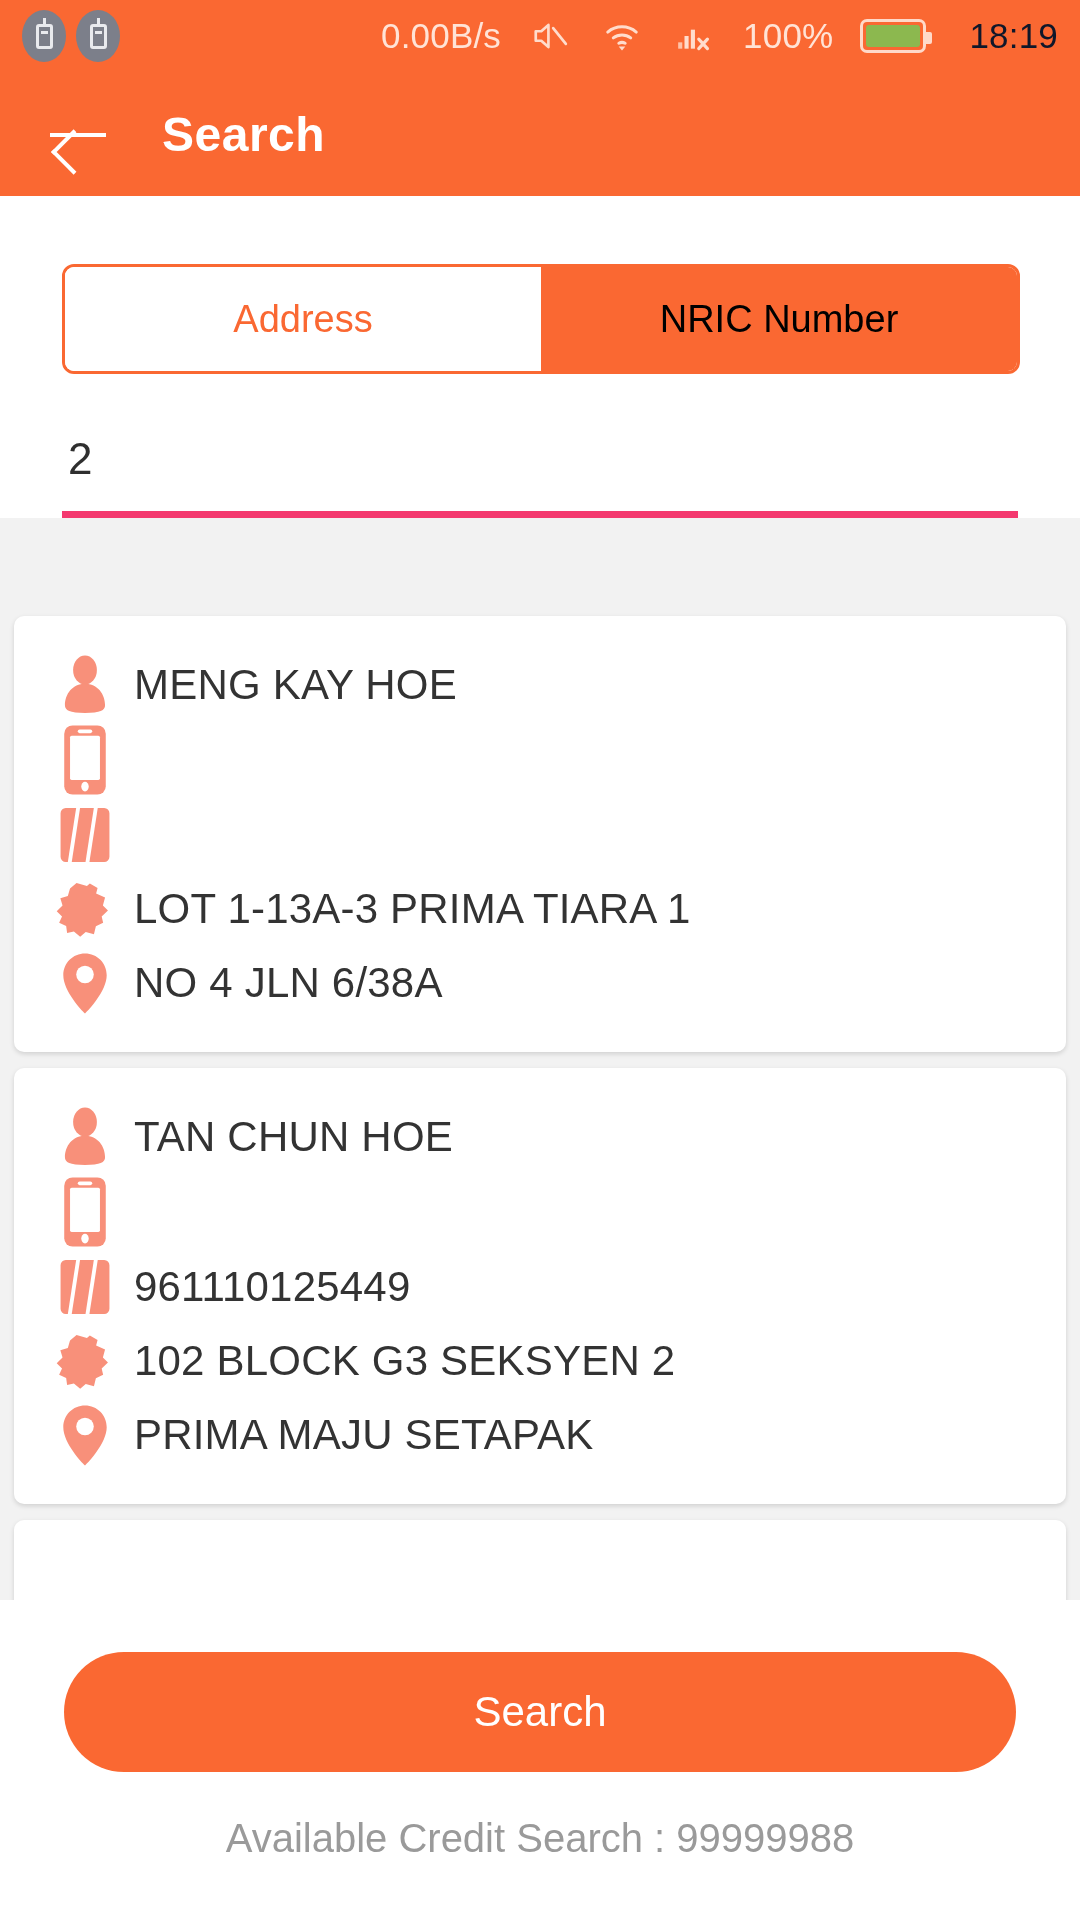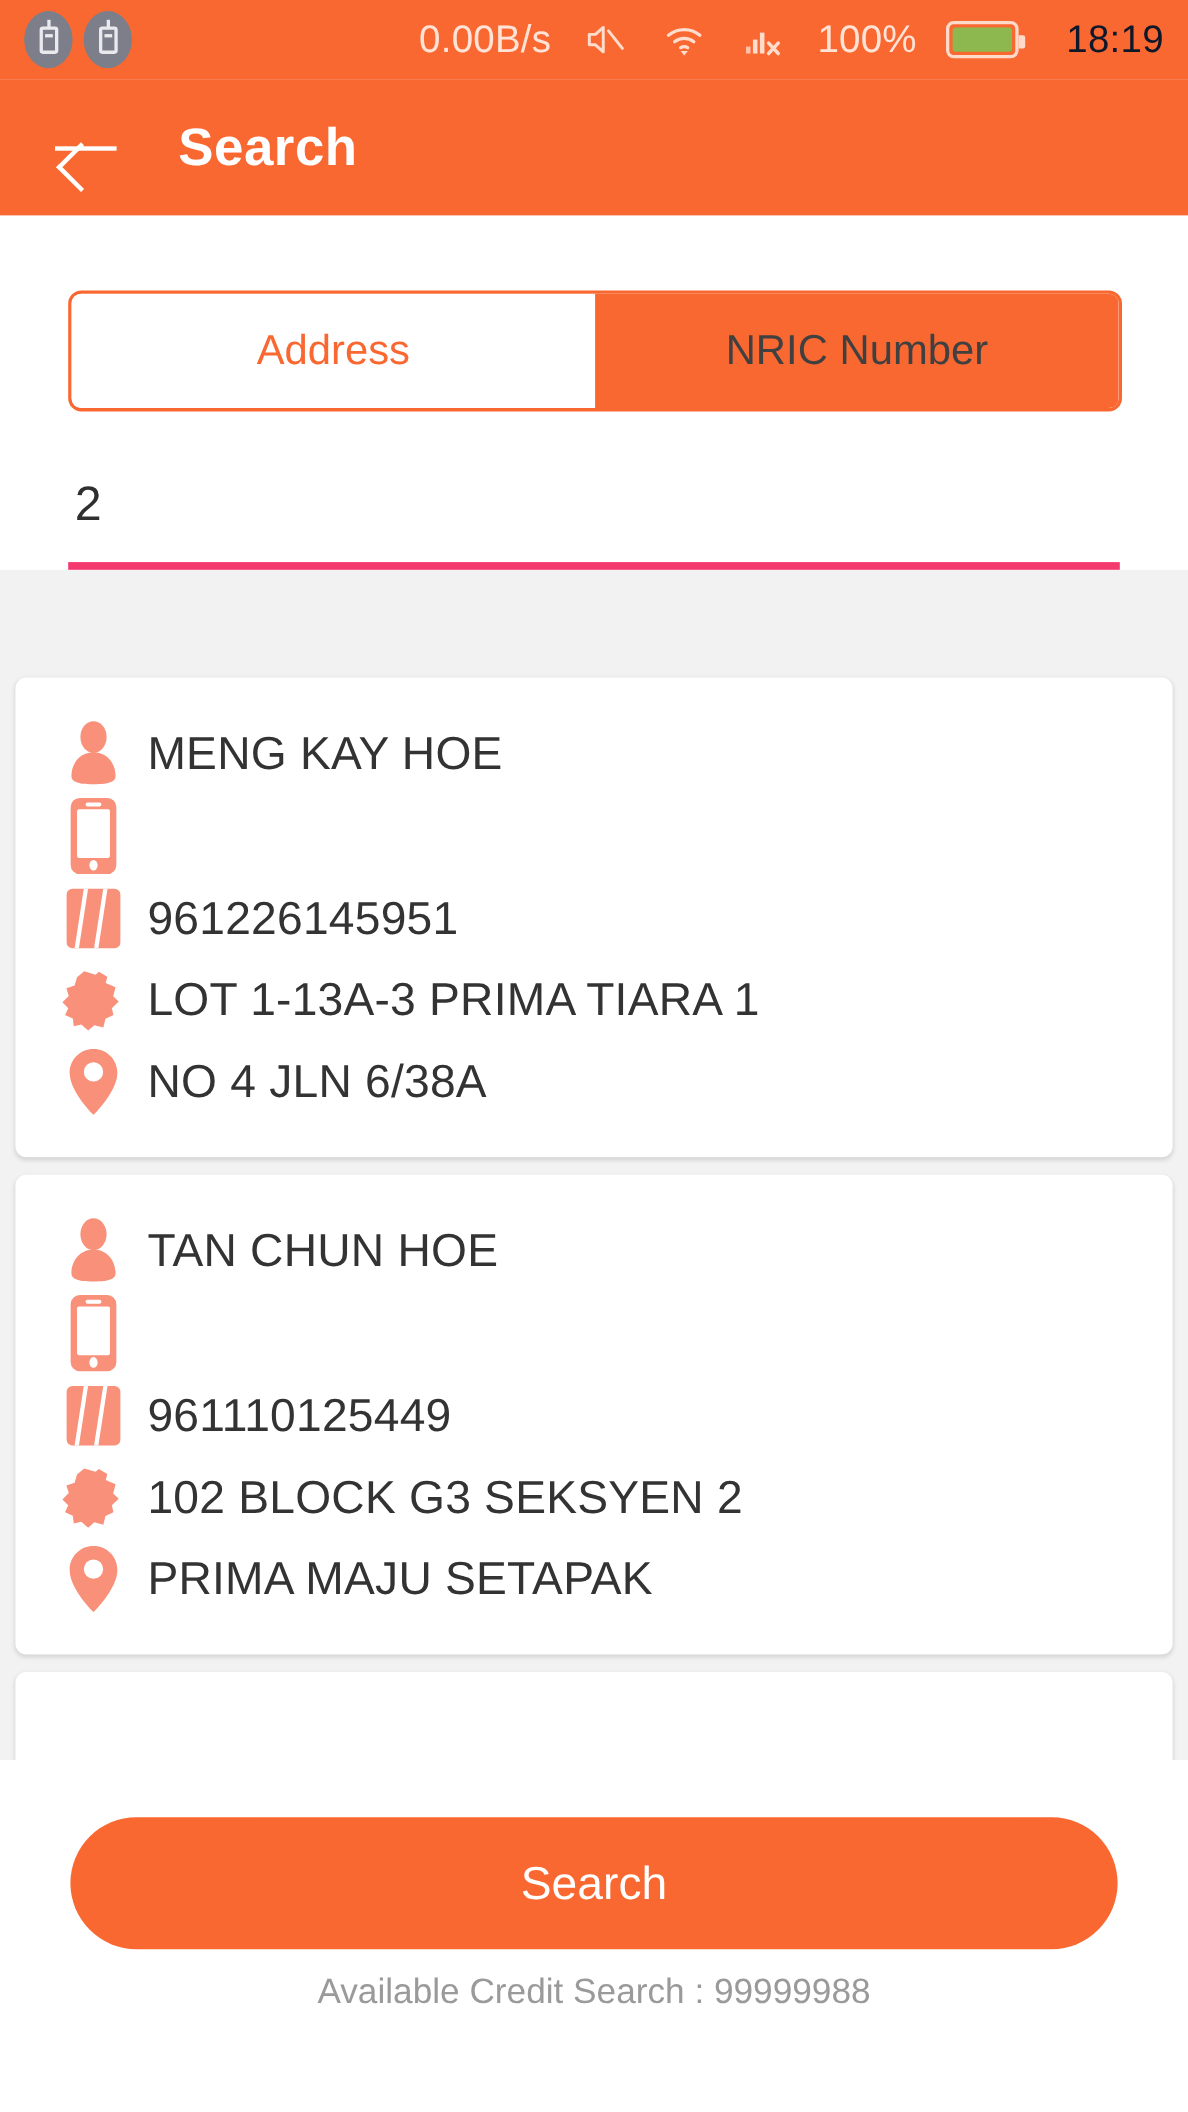--- a/index.html
+++ b/index.html
@@ -56,21 +56,21 @@
 
   .segmented{
     margin:52px 60px 0 62px; height:110px;
     border:3px solid #FA6832; border-radius:12px; display:flex; overflow:hidden;
   }
   .seg{
     flex:1; display:flex; align-items:center; justify-content:center;
     font-size:38px; cursor:pointer; user-select:none;
   }
   .seg.inactive{ background:#fff; color:#FA6832; }
-  .seg.active{ background:#FA6832; color:#404040; }
+  .seg.active{ background:#FA6832; color:#000000; }
 
   .search-field{
     margin:60px 62px 0 62px; position:relative; height:84px;
   }
   .search-input{
     width:100%; border:none; outline:none; background:transparent;
     font-family:"Liberation Sans", sans-serif;
     font-size:44px; color:#2f2f2f; padding:0 0 14px 6px;
   }
   .search-underline{
@@ -105,21 +105,21 @@
     position:absolute; left:0; right:0; bottom:0; height:320px;
     background:#fff; display:flex; flex-direction:column; align-items:center;
     padding-top:52px;
   }
   .search-button{
     width:952px; height:120px; background:#FA6832; border:none; border-radius:60px;
     color:#fff; font-size:42px; font-family:"Liberation Sans", sans-serif;
     cursor:pointer;
   }
   .credit{
-    margin-top:20px; font-size:32px; color:#9a9a9a;
+    margin-top:44px; font-size:40px; color:#9a9a9a;
   }
 </style>
 </head>
 <body>
 
 <div id="app">
 
   <div class="statusbar">
     <div class="sb-left">
       <div class="usb-badge">
@@ -206,21 +206,20 @@
       </div>
 
       <div class="row">
         <span class="icon-wrap">
           <svg width="52" height="58" viewBox="0 0 20 22">
             <path d="M2.6 0.6 h14.8 a2 2 0 0 1 2 2 v16.8 a2 2 0 0 1 -2 2 h-14.8 a2 2 0 0 1 -2 -2 v-16.8 a2 2 0 0 1 2 -2 z" class="salmon"></path>
             <path d="M6.6 0.6 L3.4 21.4 h1.5 L8.1 0.6 z" fill="#fff"></path>
             <path d="M13.4 0.6 L10.2 21.4 h1.5 L14.9 0.6 z" fill="#fff"></path>
           </svg>
         </span>
-        <span class="row-text">961226145951</span>
       </div>
 
       <div class="row">
         <span class="icon-wrap">
           <svg width="58" height="58" viewBox="0 0 24 24">
             <path d="M8.5 1.2 l4.3 1.3 1.2 -1.1 3.2 1.9 -0.6 2.3 3.7 1.6 -0.9 3.4 2.1 2.0 -2.6 2.5 0.6 2.6 -3.0 1.4 -0.8 3.3 -3.4 -0.9 -2.3 2.0 -2.6 -2.2 -2.8 0.6 -0.4 -2.9 -2.9 -1.3 1.2 -2.6 -2.2 -2.2 2.4 -2.4 -0.9 -2.9 3.1 -1.0 0.9 -3.1 z" class="salmon"></path>
           </svg>
         </span>
         <span class="row-text">LOT 1-13A-3 PRIMA TIARA 1</span>
       </div>

